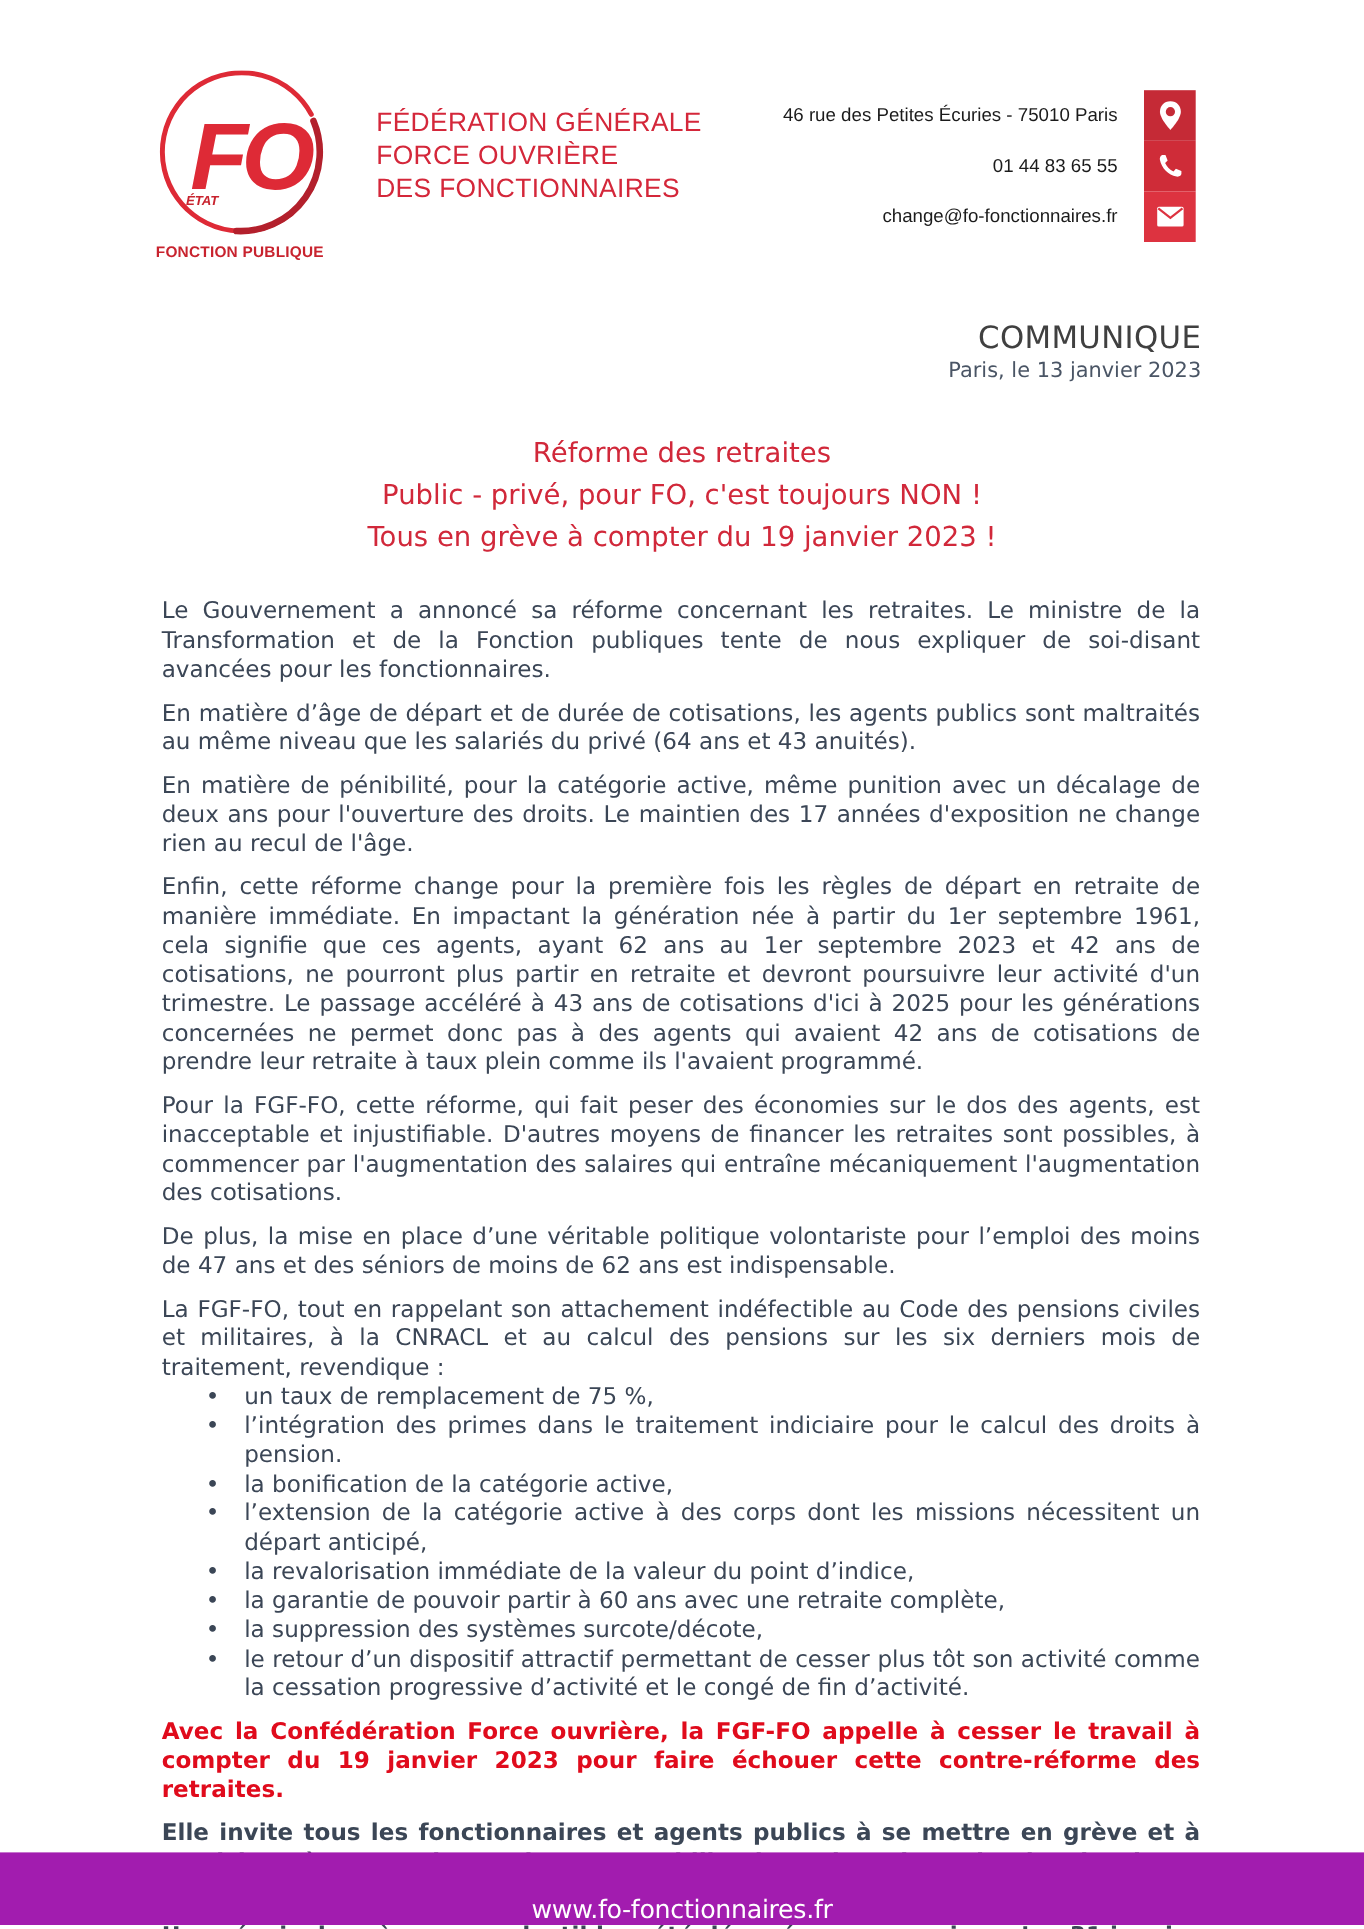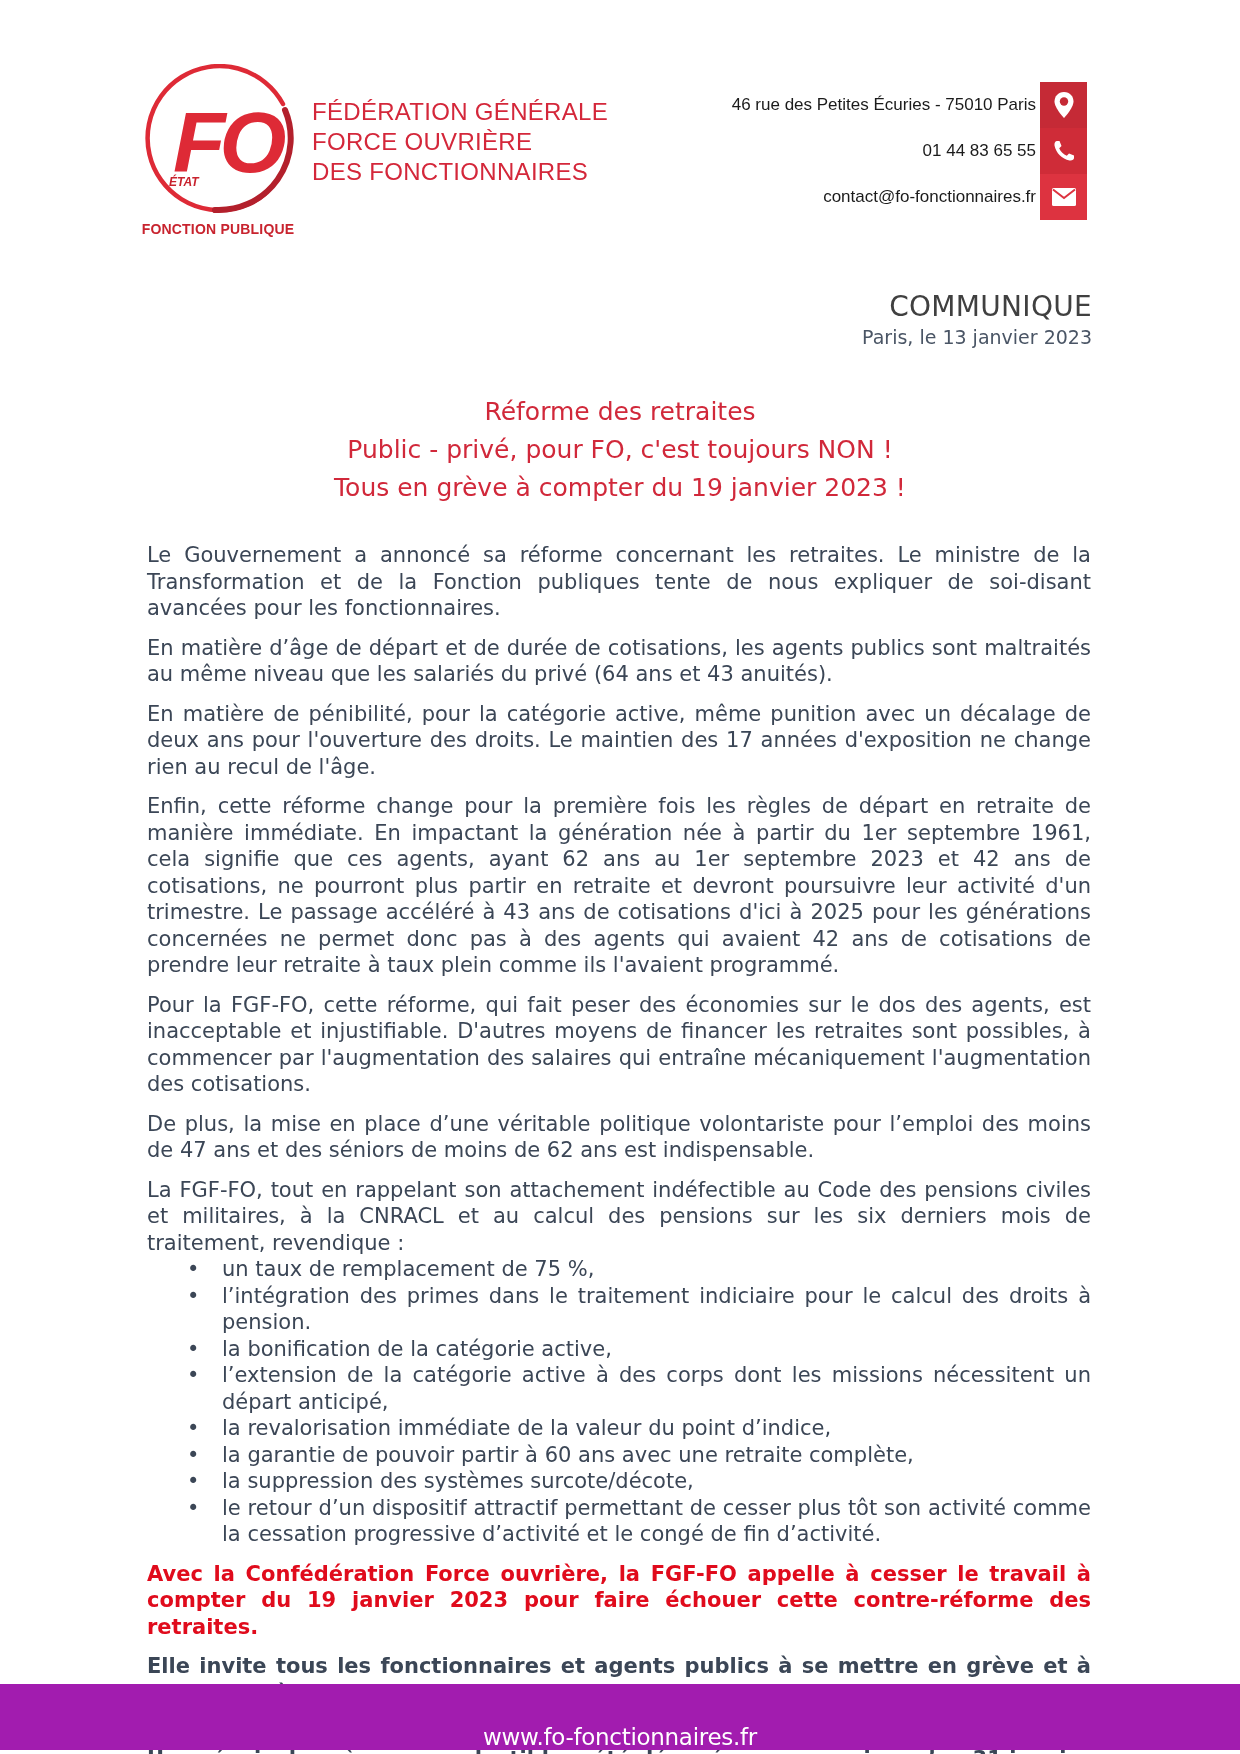--- a/index.html
+++ b/index.html
@@ -16,24 +16,24 @@
   #logo-sub {
     left: 118px; top: 221px; width: 200px; text-align: center;
     font-family: "Liberation Sans", sans-serif; font-weight: bold;
     font-size: 14px; color: #c8232e; letter-spacing: 0.2px;
   }
   #org-name {
     left: 312px; top: 97px;
     font-family: "Liberation Sans", sans-serif;
     font-size: 24px; line-height: 30px; color: #d4273a; letter-spacing: 0.3px;
   }
-  #org-name div { white-space: nowrap; }
+  #org-name div { white-space: nowrap; margin-left: 30px; }
 
   
-  #contacts { right: 204px; top: 82px; text-align: right;
+  #contacts { right: 224px; top: 82px; text-align: right;
     font-family: "Liberation Sans", sans-serif; font-size: 17px; color: #1b1b1b; }
   .contact-line { height: 46px; line-height: 46px; white-space: nowrap; }
   #icon-strip { left: 1040px; top: 82px; width: 47px; }
   .icon-cell { width: 47px; height: 46px; display: flex; align-items: center; justify-content: center; }
   .icon-cell.c1 { background: #c52a36; }
   .icon-cell.c2 { background: #cf2c38; }
   .icon-cell.c3 { background: #dd3340; }
 
   
   #communique { right: 148px; top: 290px; text-align: right; }
@@ -74,21 +74,21 @@
 
 <div id="org-name" class="abs">
   <div>FÉDÉRATION GÉNÉRALE</div>
   <div>FORCE OUVRIÈRE</div>
   <div>DES FONCTIONNAIRES</div>
 </div>
 
 <div id="contacts" class="abs">
   <div class="contact-line">46 rue des Petites Écuries - 75010 Paris</div>
   <div class="contact-line">01 44 83 65 55</div>
-  <div class="contact-line">contact@fo-fonctionnaires.fr</div>
+  <div class="contact-line">change@fo-fonctionnaires.fr</div>
 </div>
 <div id="icon-strip" class="abs">
   <div class="icon-cell c1">
     <svg width="22" height="28" viewBox="0 0 22 28">
       <path d="M11 1 C5 1 1.5 5.5 1.5 10.5 C1.5 17 11 27 11 27 C11 27 20.5 17 20.5 10.5 C20.5 5.5 17 1 11 1 Z" fill="#fff"></path>
       <circle cx="11" cy="10.5" r="4.2" fill="#c52a36"></circle>
     </svg>
   </div>
   <div class="icon-cell c2">
     <svg width="24" height="24" viewBox="0 0 24 24">

